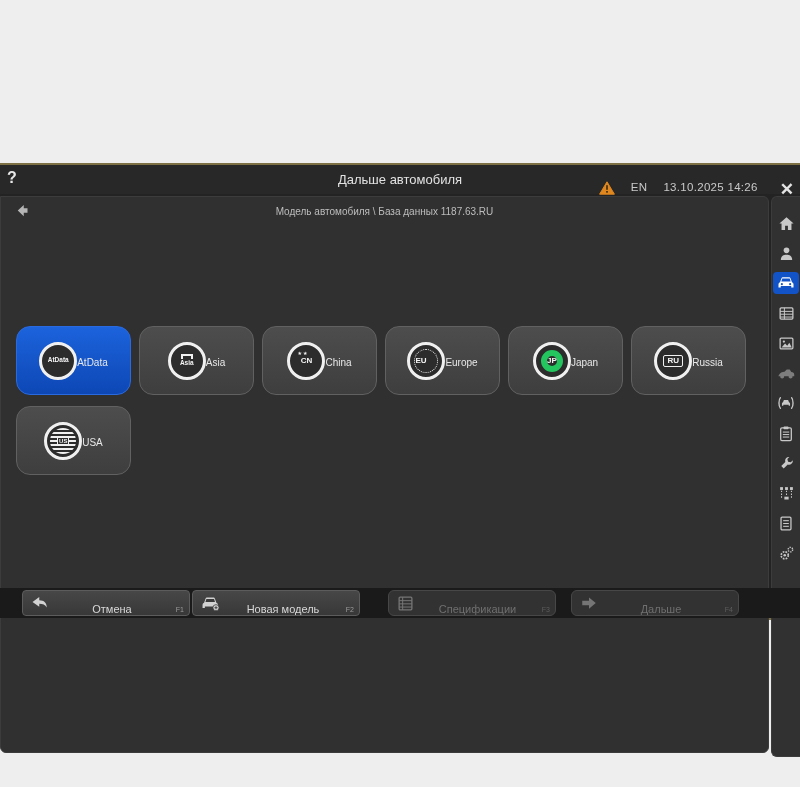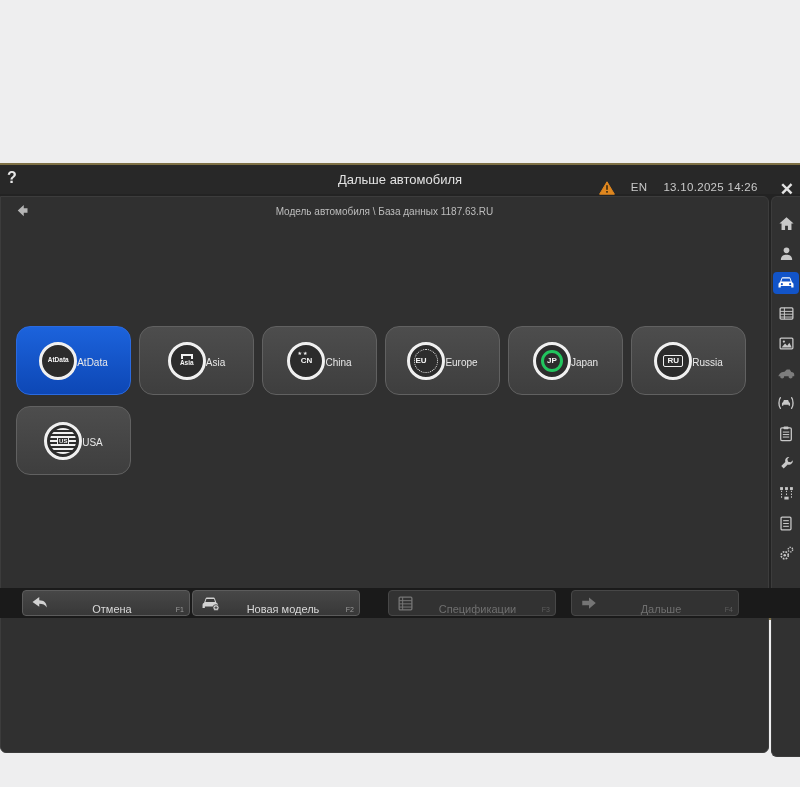--- a/index.html
+++ b/index.html
@@ -42,36 +42,36 @@
   .circ { width:38px; height:38px; border-radius:50%; background:#2c2c2c; border:3px solid #f0f0f0;
           display:flex; flex-direction:column; align-items:center; justify-content:center; position:relative; overflow:hidden; }
   .badge { color:#f5f5f5; font-weight:bold; font-size:8px; line-height:1; }
   .badge.small { font-size:6.5px; }
   .tlabel { margin-top:4px; font-size:10px; color:#e8e8e8; }
   .torii { width:12px; height:5px; margin-bottom:1px;
            border-top:2px solid #f0f0f0;
            background:linear-gradient(90deg,#f0f0f0 0 2px,transparent 2px 10px,#f0f0f0 10px 12px); }
   .stars { position:absolute; top:5px; left:7px; color:#f0f0f0; font-size:5px; letter-spacing:1px; }
   .ringdots { width:24px; height:24px; border:1px dotted #f0f0f0; border-radius:50%; display:flex; align-items:center; justify-content:flex-start; }
-  .innerring { width:22px; height:22px; border:3px solid #22c55e; border-radius:50%; display:flex; align-items:center; justify-content:center; }
+  .innerring { width:22px; height:22px; border:6px solid #22c55e; border-radius:50%; display:flex; align-items:center; justify-content:center; }
   .rubox { border:1.5px solid #f0f0f0; border-radius:2px; padding:1px 3px; }
   .uscirc { width:26px; height:26px; border-radius:50%;
             background:repeating-linear-gradient(180deg,#f0f0f0 0 2px,#2c2c2c 2px 4px);
             display:flex; align-items:center; justify-content:center; }
   .usbadge { background:#2c2c2c; border:1px solid #f0f0f0; color:#f5f5f5; font-size:6px; font-weight:bold; padding:0 1px; }
 
   
   .toolbar { position:absolute; left:0; bottom:0; width:100%; height:30px; background:#1a1a1a; }
   .tbtn { position:absolute; top:2px; height:26px; width:168px; border-radius:4px;
           border:1px solid #5c5c5c; background:linear-gradient(180deg,#474747,#383838);
           display:flex; align-items:center; cursor:pointer; }
   .tbtn .ticon { margin-left:8px; display:flex; align-items:center; }
   .tbtn .tlab { flex:1; text-align:center; font-size:11px; color:#d8d8d8; padding-right:14px;margin-top:12px; }
   .tbtn .fkey { position:absolute; right:5px; bottom:2px; font-size:7px; color:#9a9a9a; }
-  .tbtn.disabled { border-color:#474747; background:#323232; cursor:default; }
+  .tbtn.disabled { border-color:#474747; background:#323232; cursor:default;border-radius:6px; }
   .tbtn.disabled .tlab { color:#6f6f6f; }
   .tbtn.disabled .ticon { opacity:.45; }
   .tbtn.disabled .fkey { color:#5d5d5d; }
 </style>
 </head>
 <body>
 
 <div class="stage">
   <div class="app">
 

